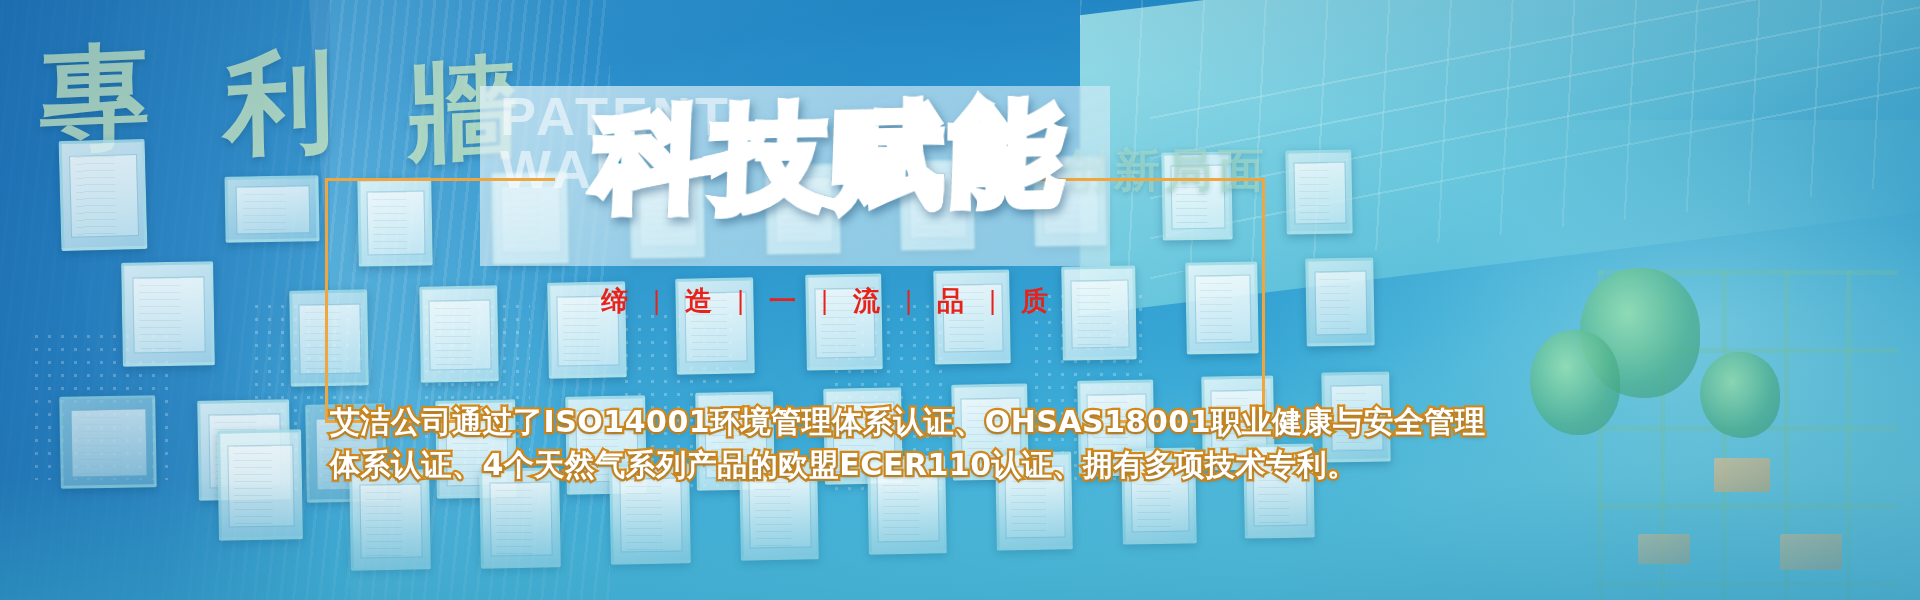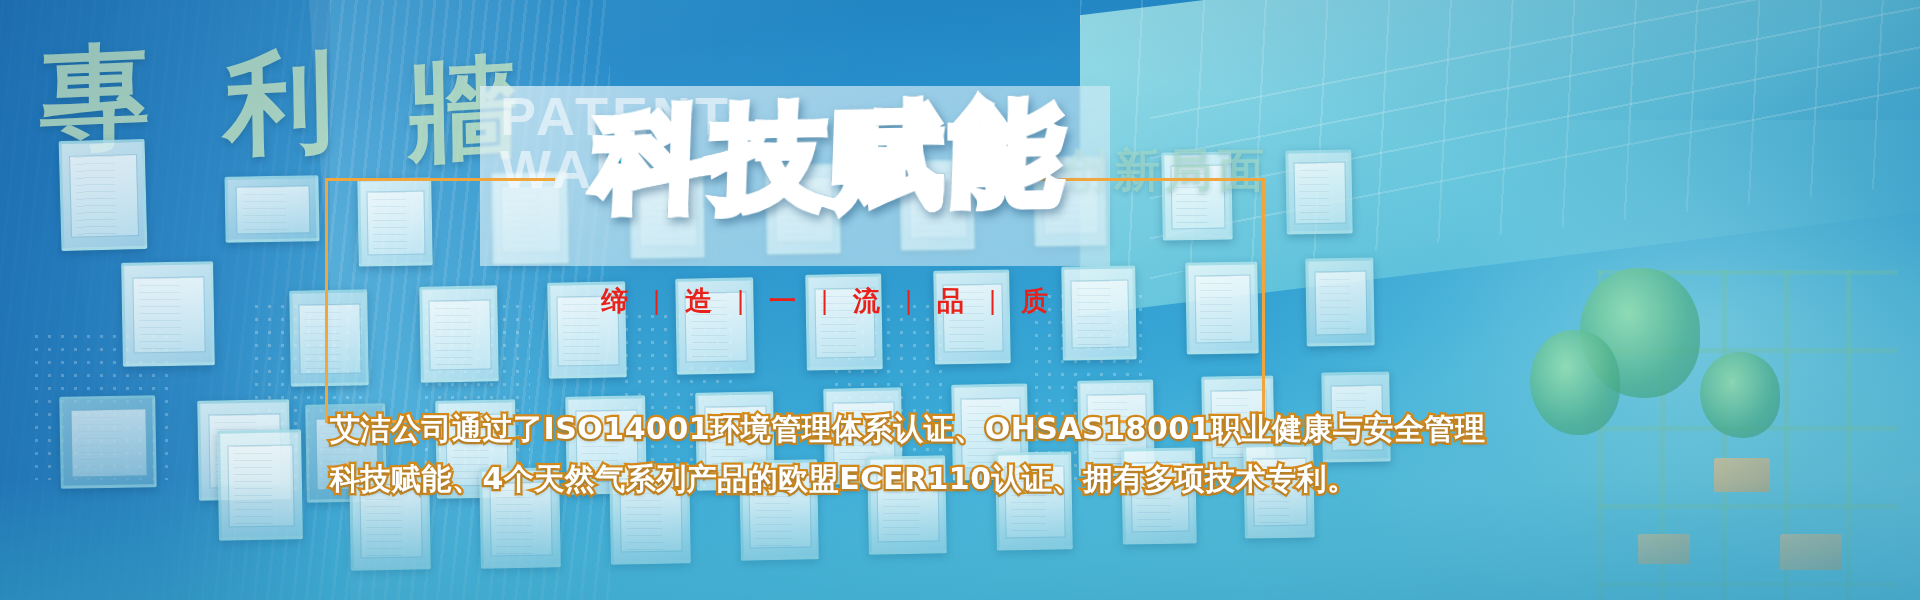--- a/index.html
+++ b/index.html
@@ -223,21 +223,21 @@
     font-family:"DejaVu Sans","Liberation Sans",sans-serif;
     font-size:30px;
     font-weight:700;
     line-height:43px;
     color:#ffffff;
     letter-spacing:.5px;
     -webkit-text-stroke:4.5px #d98a16;
     paint-order:stroke fill;
     text-shadow:0 2px 4px rgba(30,90,130,.35);
   }
-  .body-text .ln { display:block; white-space:nowrap;margin-top:7px; }
+  .body-text .ln { display:block; white-space:nowrap; }
 </style>
 </head>
 <body>
 
 <div id="banner">
 
   <div class="bg-base"></div>
   <div class="bg-curve"></div>
   <div class="bg-ribs"></div>
   <div class="bg-leftdark"></div>
@@ -345,16 +345,16 @@
     <span class="sep">|</span>
     <span class="ch">流</span>
     <span class="sep">|</span>
     <span class="ch">品</span>
     <span class="sep">|</span>
     <span class="ch">质</span>
   </div>
 
   <div class="body-text">
     <span class="ln">艾洁公司通过了ISO14001环境管理体系认证、OHSAS18001职业健康与安全管理</span>
-    <span class="ln">科技赋能、4个天然气系列产品的欧盟ECER110认证、拥有多项技术专利。</span>
+    <span class="ln">体系认证、4个天然气系列产品的欧盟ECER110认证、拥有多项技术专利。</span>
   </div>
 
 </div>
 
 </body></html>

